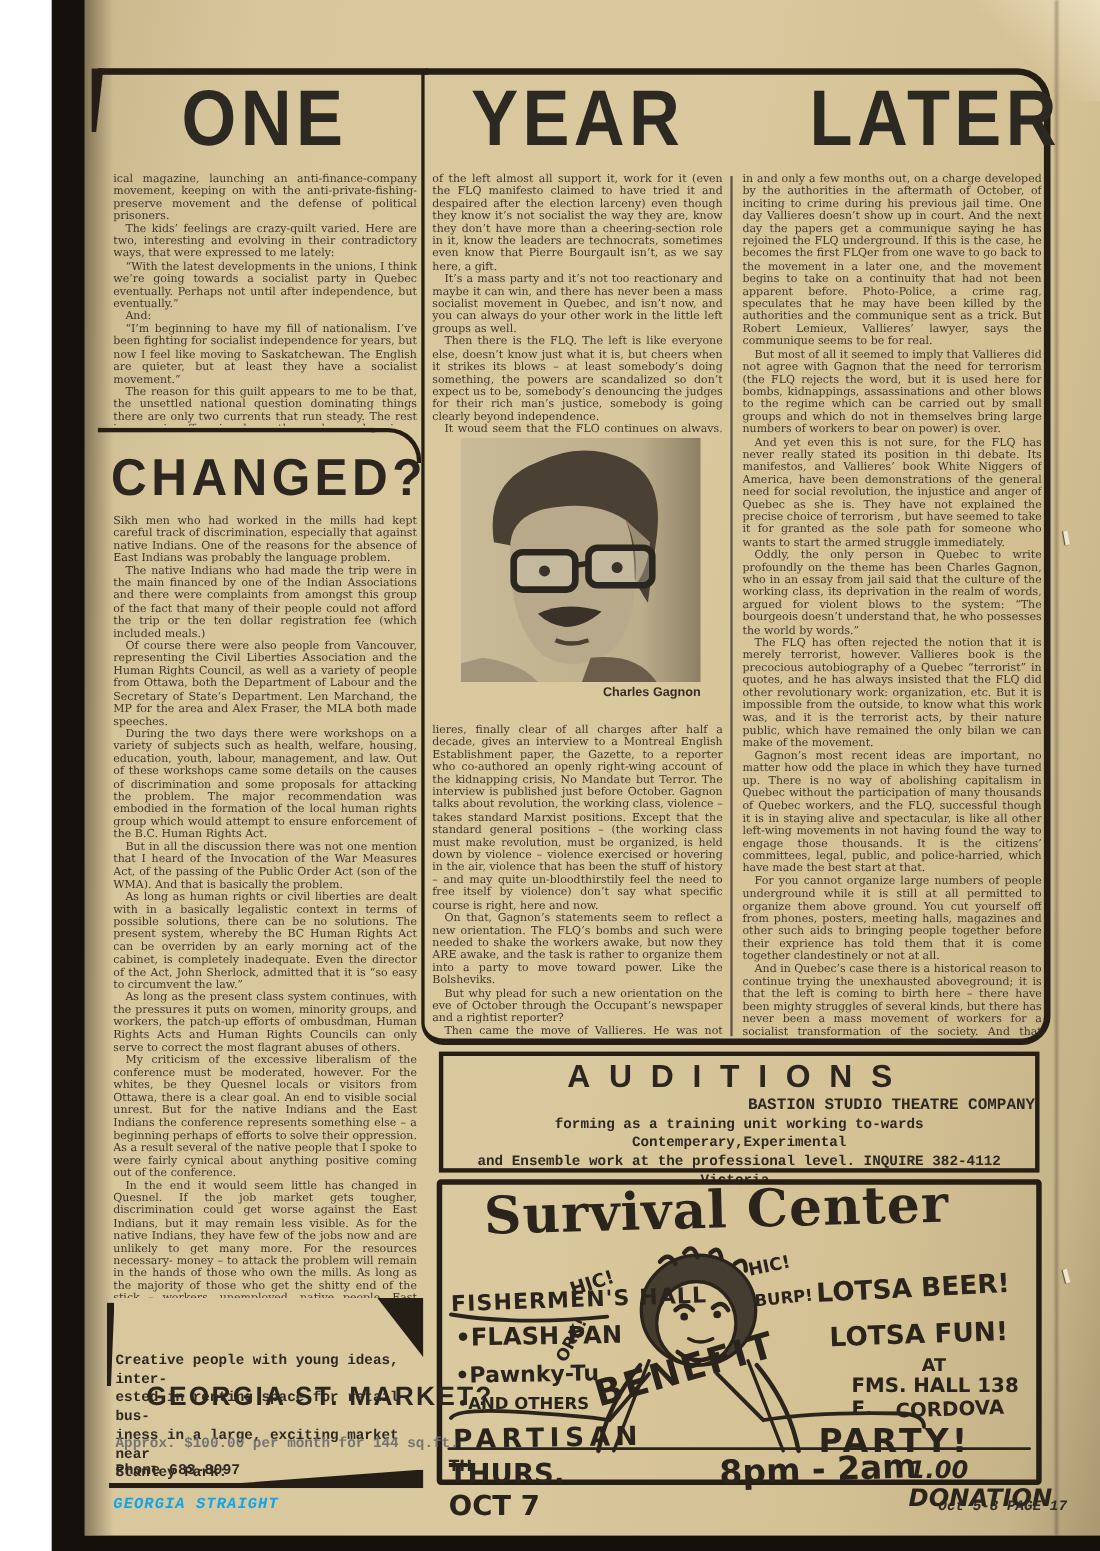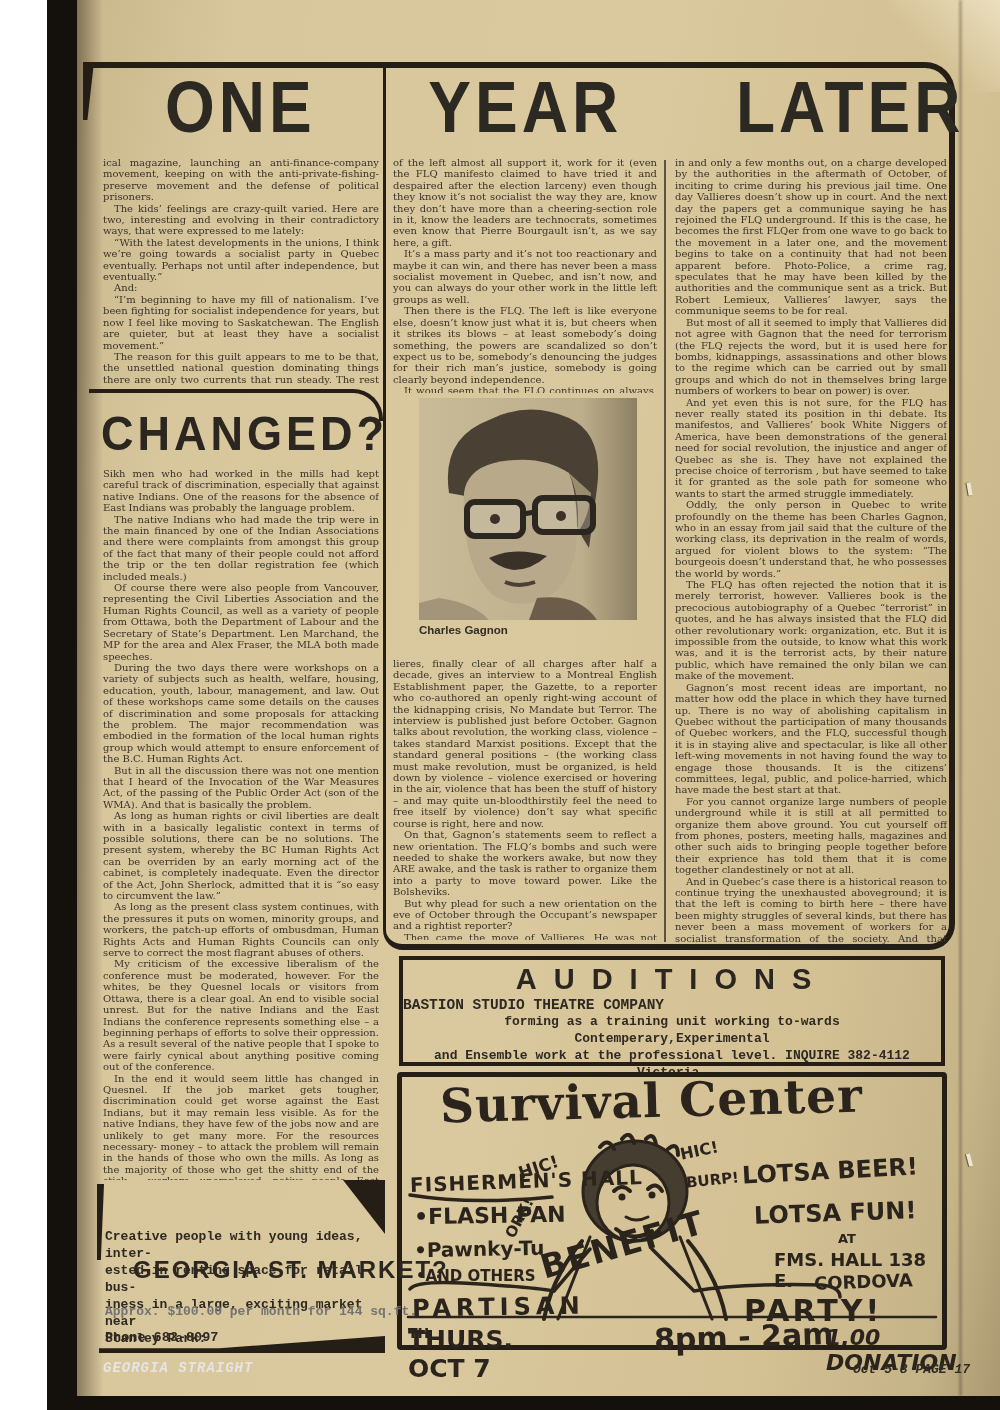--- a/index.html
+++ b/index.html
@@ -28,21 +28,21 @@
         border-top:4px solid #241e16;border-right:4px solid #241e16;border-top-right-radius:30px;}
   .rule23{position:absolute;left:617px;top:160px;width:2px;height:782px;background:rgba(52,44,33,.75);}
 
   .col{position:absolute;color:#3a342a;font-size:10px;line-height:11.4px;text-align:justify;overflow:hidden;}
   .col p{margin:0;text-indent:11px;}
   .col p.first{text-indent:0;}
   .changed-title{position:absolute;left:54px;top:407px;font-family:"Liberation Sans",sans-serif;
         font-weight:bold;font-size:45px;letter-spacing:4px;color:#2b2620;transform:scaleY(1.05);transform-origin:top left;}
 
   .photo{position:absolute;left:372px;top:398px;width:218px;height:222px;}
-  .caption{position:absolute;left:372px;top:624px;width:218px;text-align:left;
+  .caption{position:absolute;left:372px;top:624px;width:218px;text-align:right;
         font-family:"Liberation Sans",sans-serif;font-weight:bold;font-size:11.5px;color:#332d25;}
 
   
   .gm-bar{left:50px;top:1184px;width:7px;height:76px;clip-path:polygon(0 0,100% 0,55% 100%,0 100%);}
   .gm-tri{left:296px;top:1180px;width:42px;height:54px;clip-path:polygon(0 0,100% 0,100% 100%);}
   .gm-title{position:absolute;left:86px;top:1256px;font-family:"Liberation Sans",sans-serif;
         font-weight:bold;font-size:24px;letter-spacing:2px;color:#2b2620;}
   .gm-body{position:absolute;left:58px;top:1228px;width:286px;font-family:"Liberation Mono",monospace;
         font-weight:bold;font-size:13px;line-height:17px;color:#2e2922;}
   .gm-price{position:absolute;left:58px;top:1304px;font-family:"Liberation Mono",monospace;
@@ -50,55 +50,55 @@
   .gm-phone{position:absolute;left:58px;top:1330px;font-family:"Liberation Mono",monospace;
         font-weight:bold;font-size:13.5px;color:#2e2922;}
   .gm-wedge{left:52px;top:1336px;width:286px;height:17px;background:#241e16;
         clip-path:polygon(0 72%,42% 72%,100% 0,100% 100%,0 100%);}
 
   
   .aud{position:absolute;left:352px;top:956px;width:546px;height:110px;box-sizing:border-box;
         border:4px solid #241e16;}
   .aud-title{margin-top:3px;text-align:center;font-family:"Liberation Sans",sans-serif;font-weight:bold;
         font-size:29px;letter-spacing:17px;color:#2b2620;}
-  .aud-company{text-align:left;font-family:"Liberation Mono",monospace;font-weight:bold;
+  .aud-company{text-align:right;font-family:"Liberation Mono",monospace;font-weight:bold;
         font-size:14.5px;color:#2e2922;margin-top:1px;}
   .aud-line{text-align:center;font-family:"Liberation Mono",monospace;font-weight:bold;
         font-size:13px;line-height:17px;color:#2e2922;}
 
   
   .surv{position:absolute;left:350px;top:1072px;width:550px;height:278px;box-sizing:border-box;
         border:5px solid #241e16;border-radius:4px;font-family:"DejaVu Sans",sans-serif;color:#2a241d;}
   .surv *{position:absolute;}
   .sv-title{left:38px;top:-4px;font-size:47px;font-weight:bold;letter-spacing:1px;transform:rotate(-1.5deg);
         font-family:"DejaVu Serif",serif;}
   .sv-venue{left:8px;top:92px;font-size:20px;font-weight:bold;letter-spacing:1px;transform:rotate(-2deg);}
   .sv-act0{left:12px;top:126px;font-size:22px;font-weight:bold;transform:rotate(-1deg);}
   .sv-act1{left:12px;top:160px;font-size:20px;font-weight:bold;transform:rotate(-1deg);}
   .sv-act2{left:14px;top:190px;font-size:15px;font-weight:bold;}
   .sv-partisan{left:10px;top:216px;font-size:24px;font-weight:bold;letter-spacing:5px;transform:rotate(-1deg);}
   .sv-date{left:6px;top:248px;font-size:25px;font-weight:bold;}
   .sv-time{left:252px;top:242px;font-size:30px;font-weight:bold;transform:rotate(-2deg);}
   .sv-donation{left:424px;top:248px;font-size:22px;font-weight:bold;font-style:italic;}
   .sv-beer{left:340px;top:80px;font-size:24px;font-weight:bold;transform:rotate(-3deg);}
   .sv-fun{left:352px;top:122px;font-size:24px;font-weight:bold;transform:rotate(-2deg);}
-  .sv-at{left:436px;top:154px;font-size:13px;font-weight:bold;}
+  .sv-at{left:436px;top:154px;font-size:16px;font-weight:bold;}
   .sv-fms{left:372px;top:172px;font-size:18px;font-weight:bold;}
   .sv-cordova{left:412px;top:194px;font-size:18px;font-weight:bold;transform:rotate(-2deg);}
   .sv-party{left:342px;top:216px;font-size:30px;font-weight:bold;letter-spacing:3px;}
   .sv-hic1{left:116px;top:80px;font-size:17px;font-weight:bold;transform:rotate(-18deg);}
   .sv-ork{left:96px;top:132px;font-size:15px;font-weight:bold;transform:rotate(-62deg);}
   .sv-hic2{left:278px;top:64px;font-size:16px;font-weight:bold;transform:rotate(-12deg);}
   .sv-burp{left:284px;top:94px;font-size:15px;font-weight:bold;transform:rotate(-6deg);}
   .sv-benefit{left:136px;top:148px;font-size:33px;font-weight:bold;letter-spacing:2px;transform:rotate(-16deg);}
   .sv-monkey{left:128px;top:56px;width:210px;height:200px;}
   .sv-lines{left:0;top:0;width:540px;height:268px;}
 
   .footer-left{position:absolute;left:56px;top:1360px;font-family:"Liberation Mono",monospace;
-        font-style:italic;font-weight:bold;font-size:14px;letter-spacing:1px;color:#e5e5e5;}
+        font-style:italic;font-weight:bold;font-size:14px;letter-spacing:1px;color:#0ea5e9;}
   .footer-right{position:absolute;left:806px;top:1362px;font-family:"Liberation Mono",monospace;
         font-style:italic;font-weight:bold;font-size:13px;color:#2e2a24;}
 </style>
 </head>
 <body>
 
 <div class="scan">
   <div class="paper"></div>
   <div class="paper-left-shade"></div>
   <div class="fold"></div>

